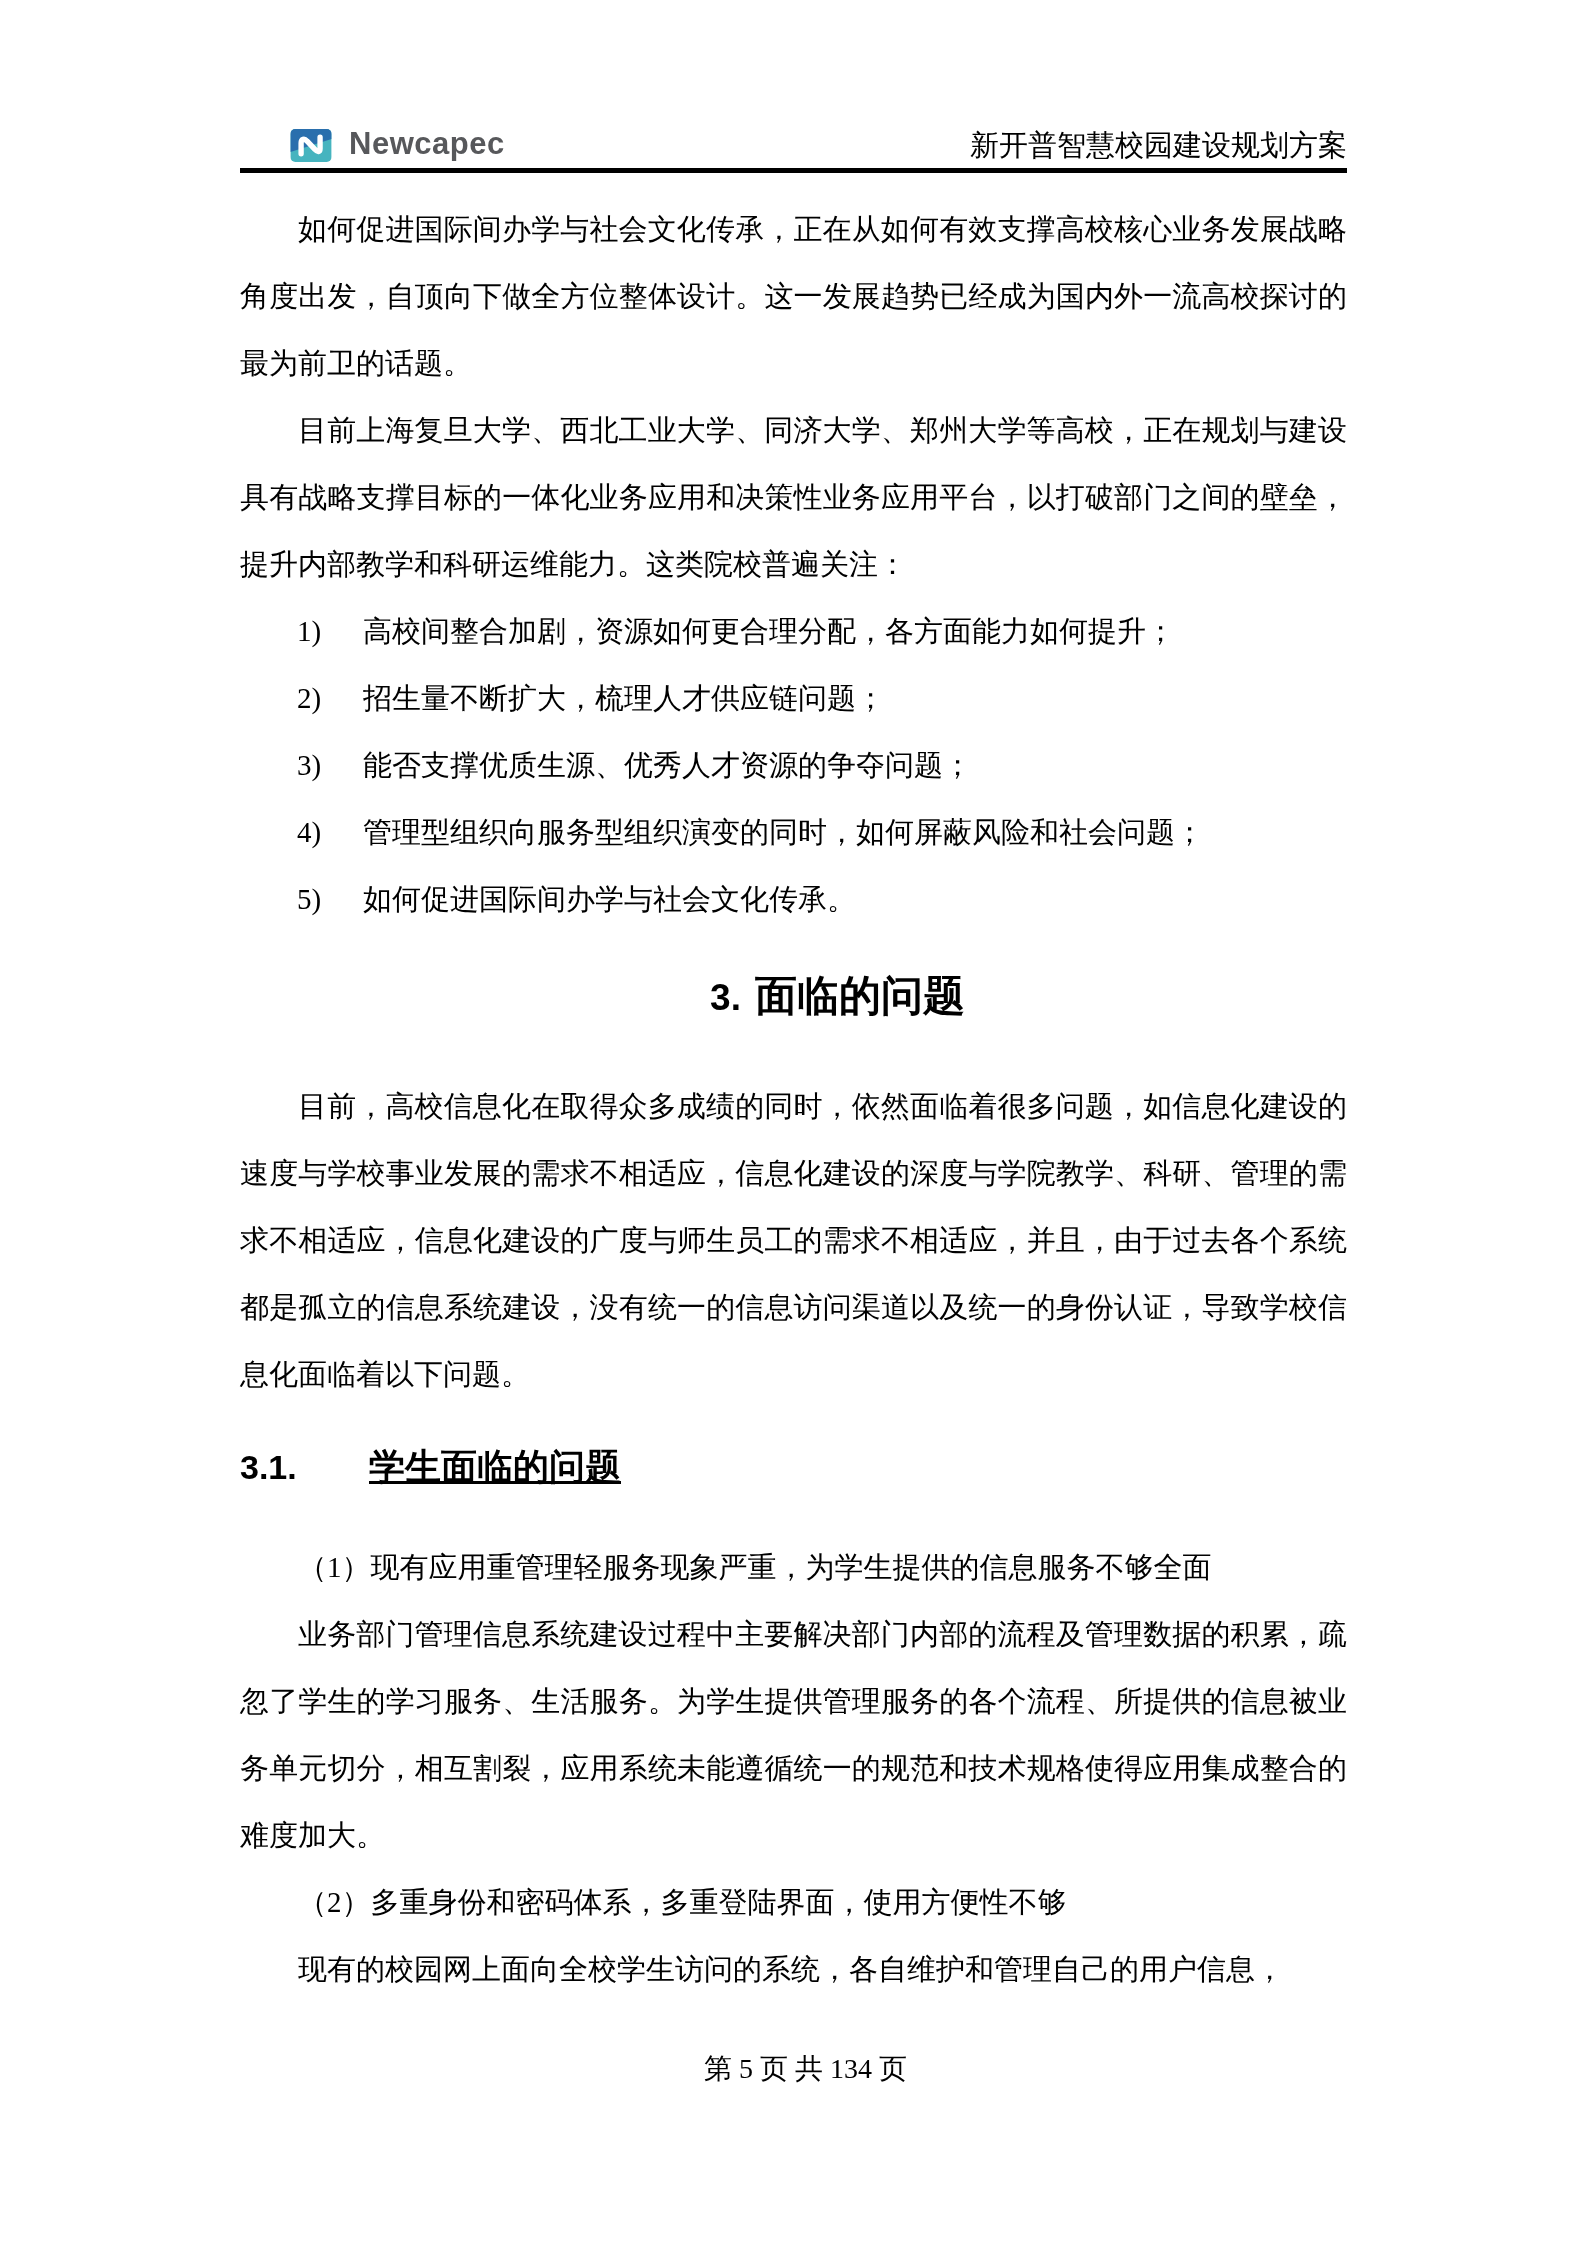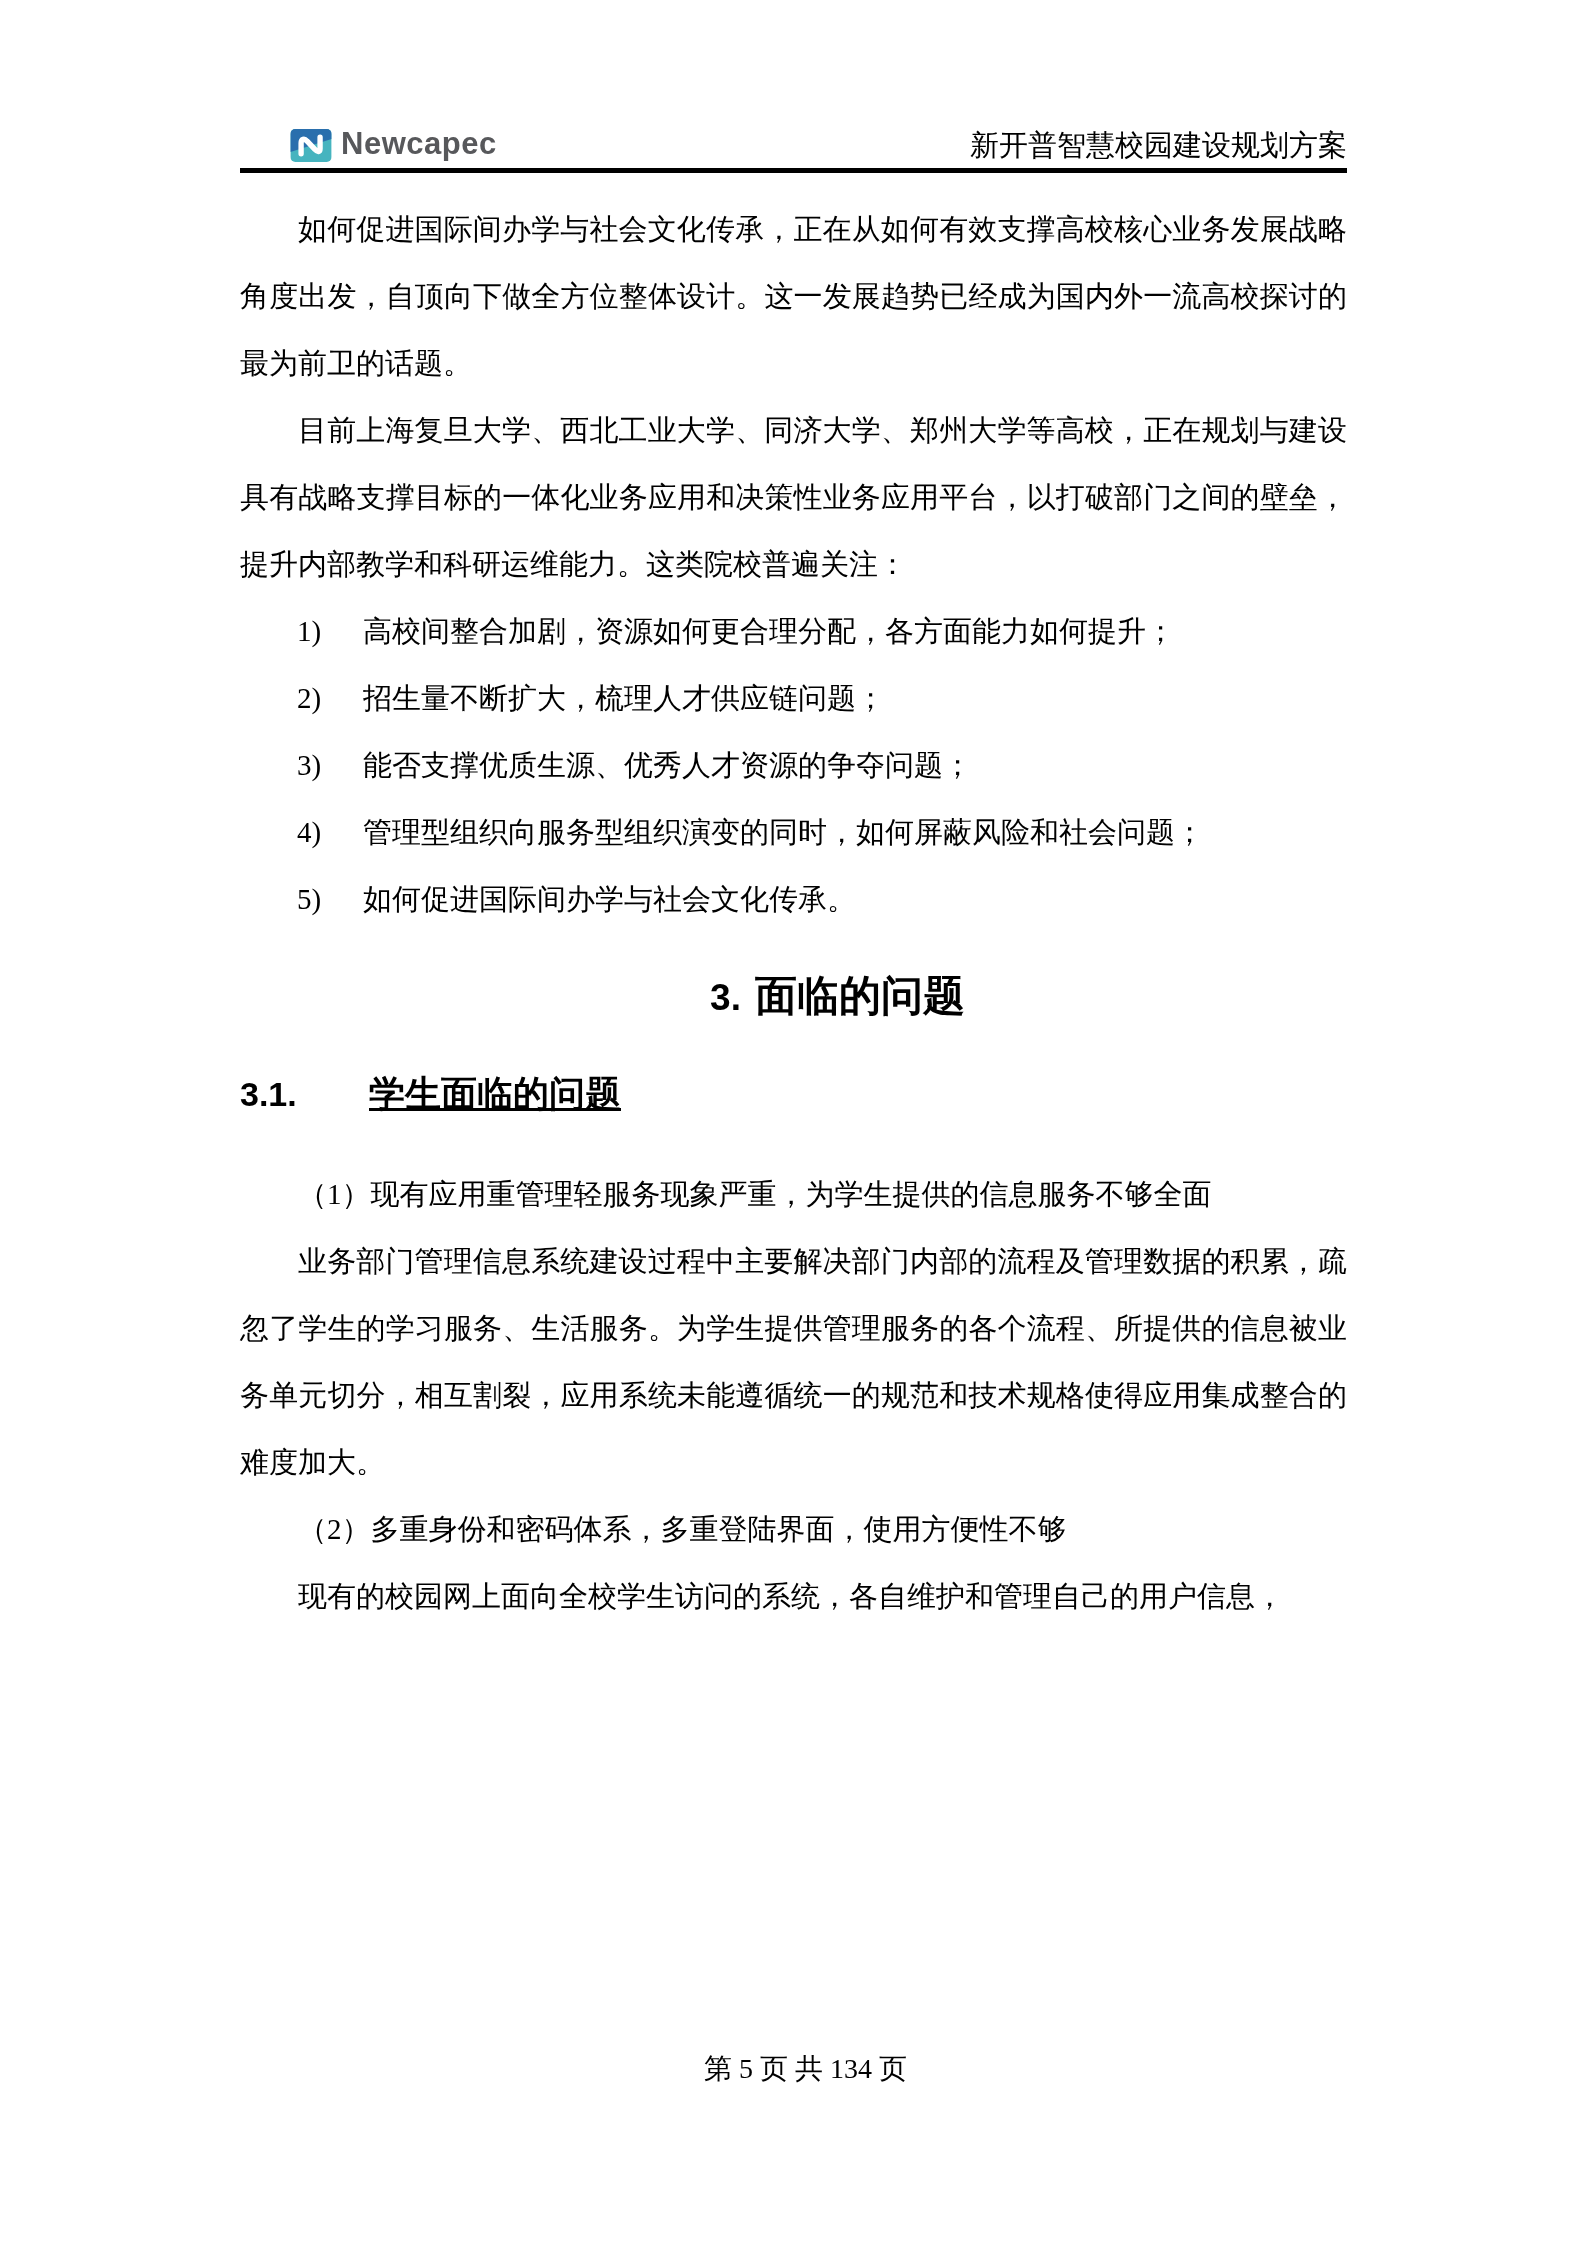--- a/index.html
+++ b/index.html
@@ -22,21 +22,21 @@
   }
   .header-row {
     display: flex;
     justify-content: space-between;
     align-items: flex-end;
     height: 56px;
   }
   .logo {
     display: flex;
     align-items: center;
-    gap: 9px;
+    gap: 17px;
     margin-left: 50px;
   }
   .logo-icon { display: block; }
   .logo-wordmark {
     font-family: "Liberation Sans", "DejaVu Sans", sans-serif;
     font-weight: 700;
     font-size: 31px;
     color: #57585b;
     letter-spacing: 0.5px;
     line-height: 1;
@@ -170,20 +170,21 @@
       <div class="list-item">
         <span class="list-num">5)</span>
         <span>如何促进国际间办学与社会文化传承。</span>
       </div>
     </div>
 
     <div class="h1">
       <span class="h-num">3.</span><span class="h-text">面临的问题</span>
     </div>
 
+    <p class="para">目前，高校信息化在取得众多成绩的同时，依然面临着很多问题，如信息化建设的速度与学校事业发展的需求不相适应，信息化建设的深度与学院教学、科研、管理的需求不相适应，信息化建设的广度与师生员工的需求不相适应，并且，由于过去各个系统都是孤立的信息系统建设，没有统一的信息访问渠道以及统一的身份认证，导致学校信息化面临着以下问题。</p>
 
     <div class="h2">
       <span class="h-num">3.1.</span><span class="h-text">学生面临的问题</span>
     </div>
 
     <p class="para">（1）现有应用重管理轻服务现象严重，为学生提供的信息服务不够全面</p>
 
     <p class="para">业务部门管理信息系统建设过程中主要解决部门内部的流程及管理数据的积累，疏忽了学生的学习服务、生活服务。为学生提供管理服务的各个流程、所提供的信息被业务单元切分，相互割裂，应用系统未能遵循统一的规范和技术规格使得应用集成整合的难度加大。</p>
 
     <p class="para">（2）多重身份和密码体系，多重登陆界面，使用方便性不够</p>

